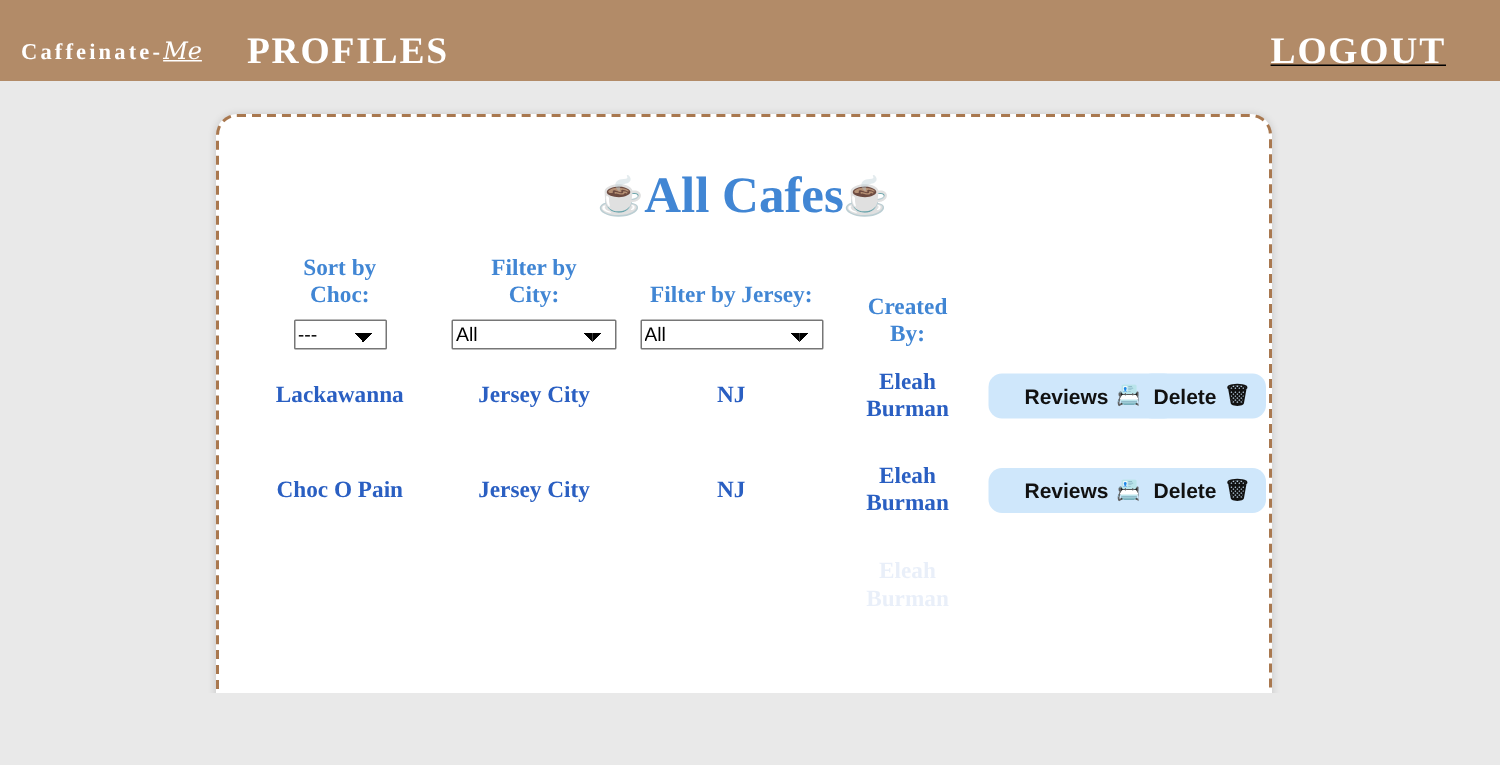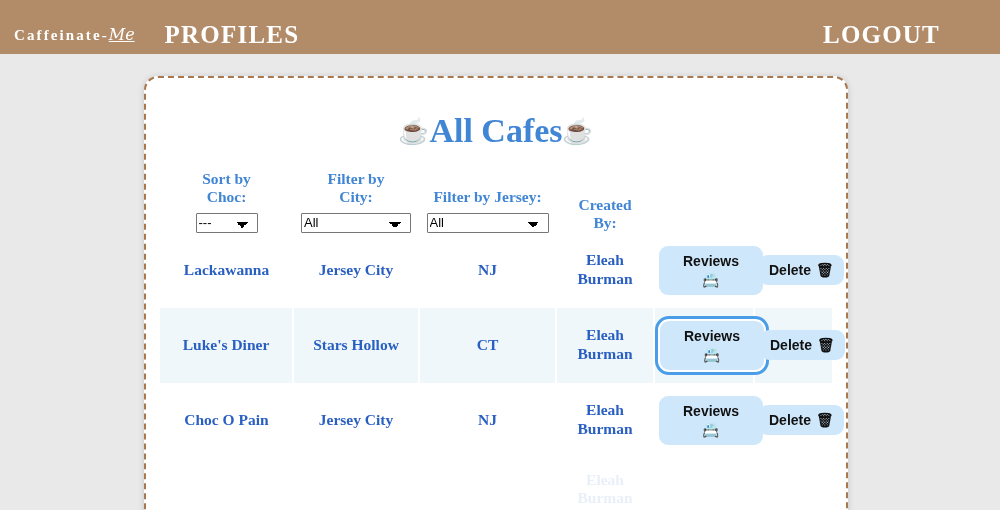--- a/index.html
+++ b/index.html
@@ -52,30 +52,31 @@
     color: #ffffff;
     font-weight: bold;
     font-size: 25px;
     letter-spacing: 1.2px;
     text-decoration: none;
     line-height: 1;
     cursor: pointer;
   }
   .nav-right {
     margin-left: auto;
-    margin-right: 46px;
+    margin-right: 22px;
+    text-decoration: underline;
   }
   .nav-right .nav-link {
     font-size: 25px;
   }
 
   
   .page {
     position: relative;
-    height: 456px;
+    height: 408px;
     overflow: hidden;
   }
   .card {
     position: absolute;
     left: 144px;
     top: 22px;
     width: 704px;
     height: 520px;
     background: #ffffff;
     border: 2px dashed #a9784f;
@@ -195,21 +196,21 @@
     outline: 3px solid #4a9ee8;
     outline-offset: 2px;
     border-radius: 9px;
     box-shadow: 0 0 0 2px #ffffff;
   }
   .btn .glyph {
     font-family: "DejaVu Sans", sans-serif;
     font-size: 14px;
     line-height: 1;
   }
-  .btn-reviews { padding: 8px 24px; flex-direction: column; }
+  .btn-reviews { padding: 8px 24px; }
   .btn-delete  { padding: 8px 10px; }
 
   
   tr.row-cut td {
     color: rgba(42,95,194,0.10);
     padding-top: 13px;
   }
 </style>
 </head>
 <body>
@@ -293,38 +294,20 @@
             </button>
           </td>
           <td class="col-btn">
             <button class="btn btn-delete">
               <span>Delete</span>
               <span class="glyph">🗑</span>
             </button>
           </td>
         </tr>
 
-        <tr class="row-alt">
-          <td class="col-name">Luke's Diner</td>
-          <td class="col-city">Stars Hollow</td>
-          <td class="col-state">CT</td>
-          <td class="col-by">Eleah Burman</td>
-          <td class="col-btn">
-            <button class="btn btn-reviews focused">
-              <span>Reviews</span>
-              <span class="glyph">📇</span>
-            </button>
-          </td>
-          <td class="col-btn">
-            <button class="btn btn-delete">
-              <span>Delete</span>
-              <span class="glyph">🗑</span>
-            </button>
-          </td>
-        </tr>
 
         <tr>
           <td class="col-name">Choc O Pain</td>
           <td class="col-city">Jersey City</td>
           <td class="col-state">NJ</td>
           <td class="col-by">Eleah Burman</td>
           <td class="col-btn">
             <button class="btn btn-reviews">
               <span>Reviews</span>
               <span class="glyph">📇</span>

